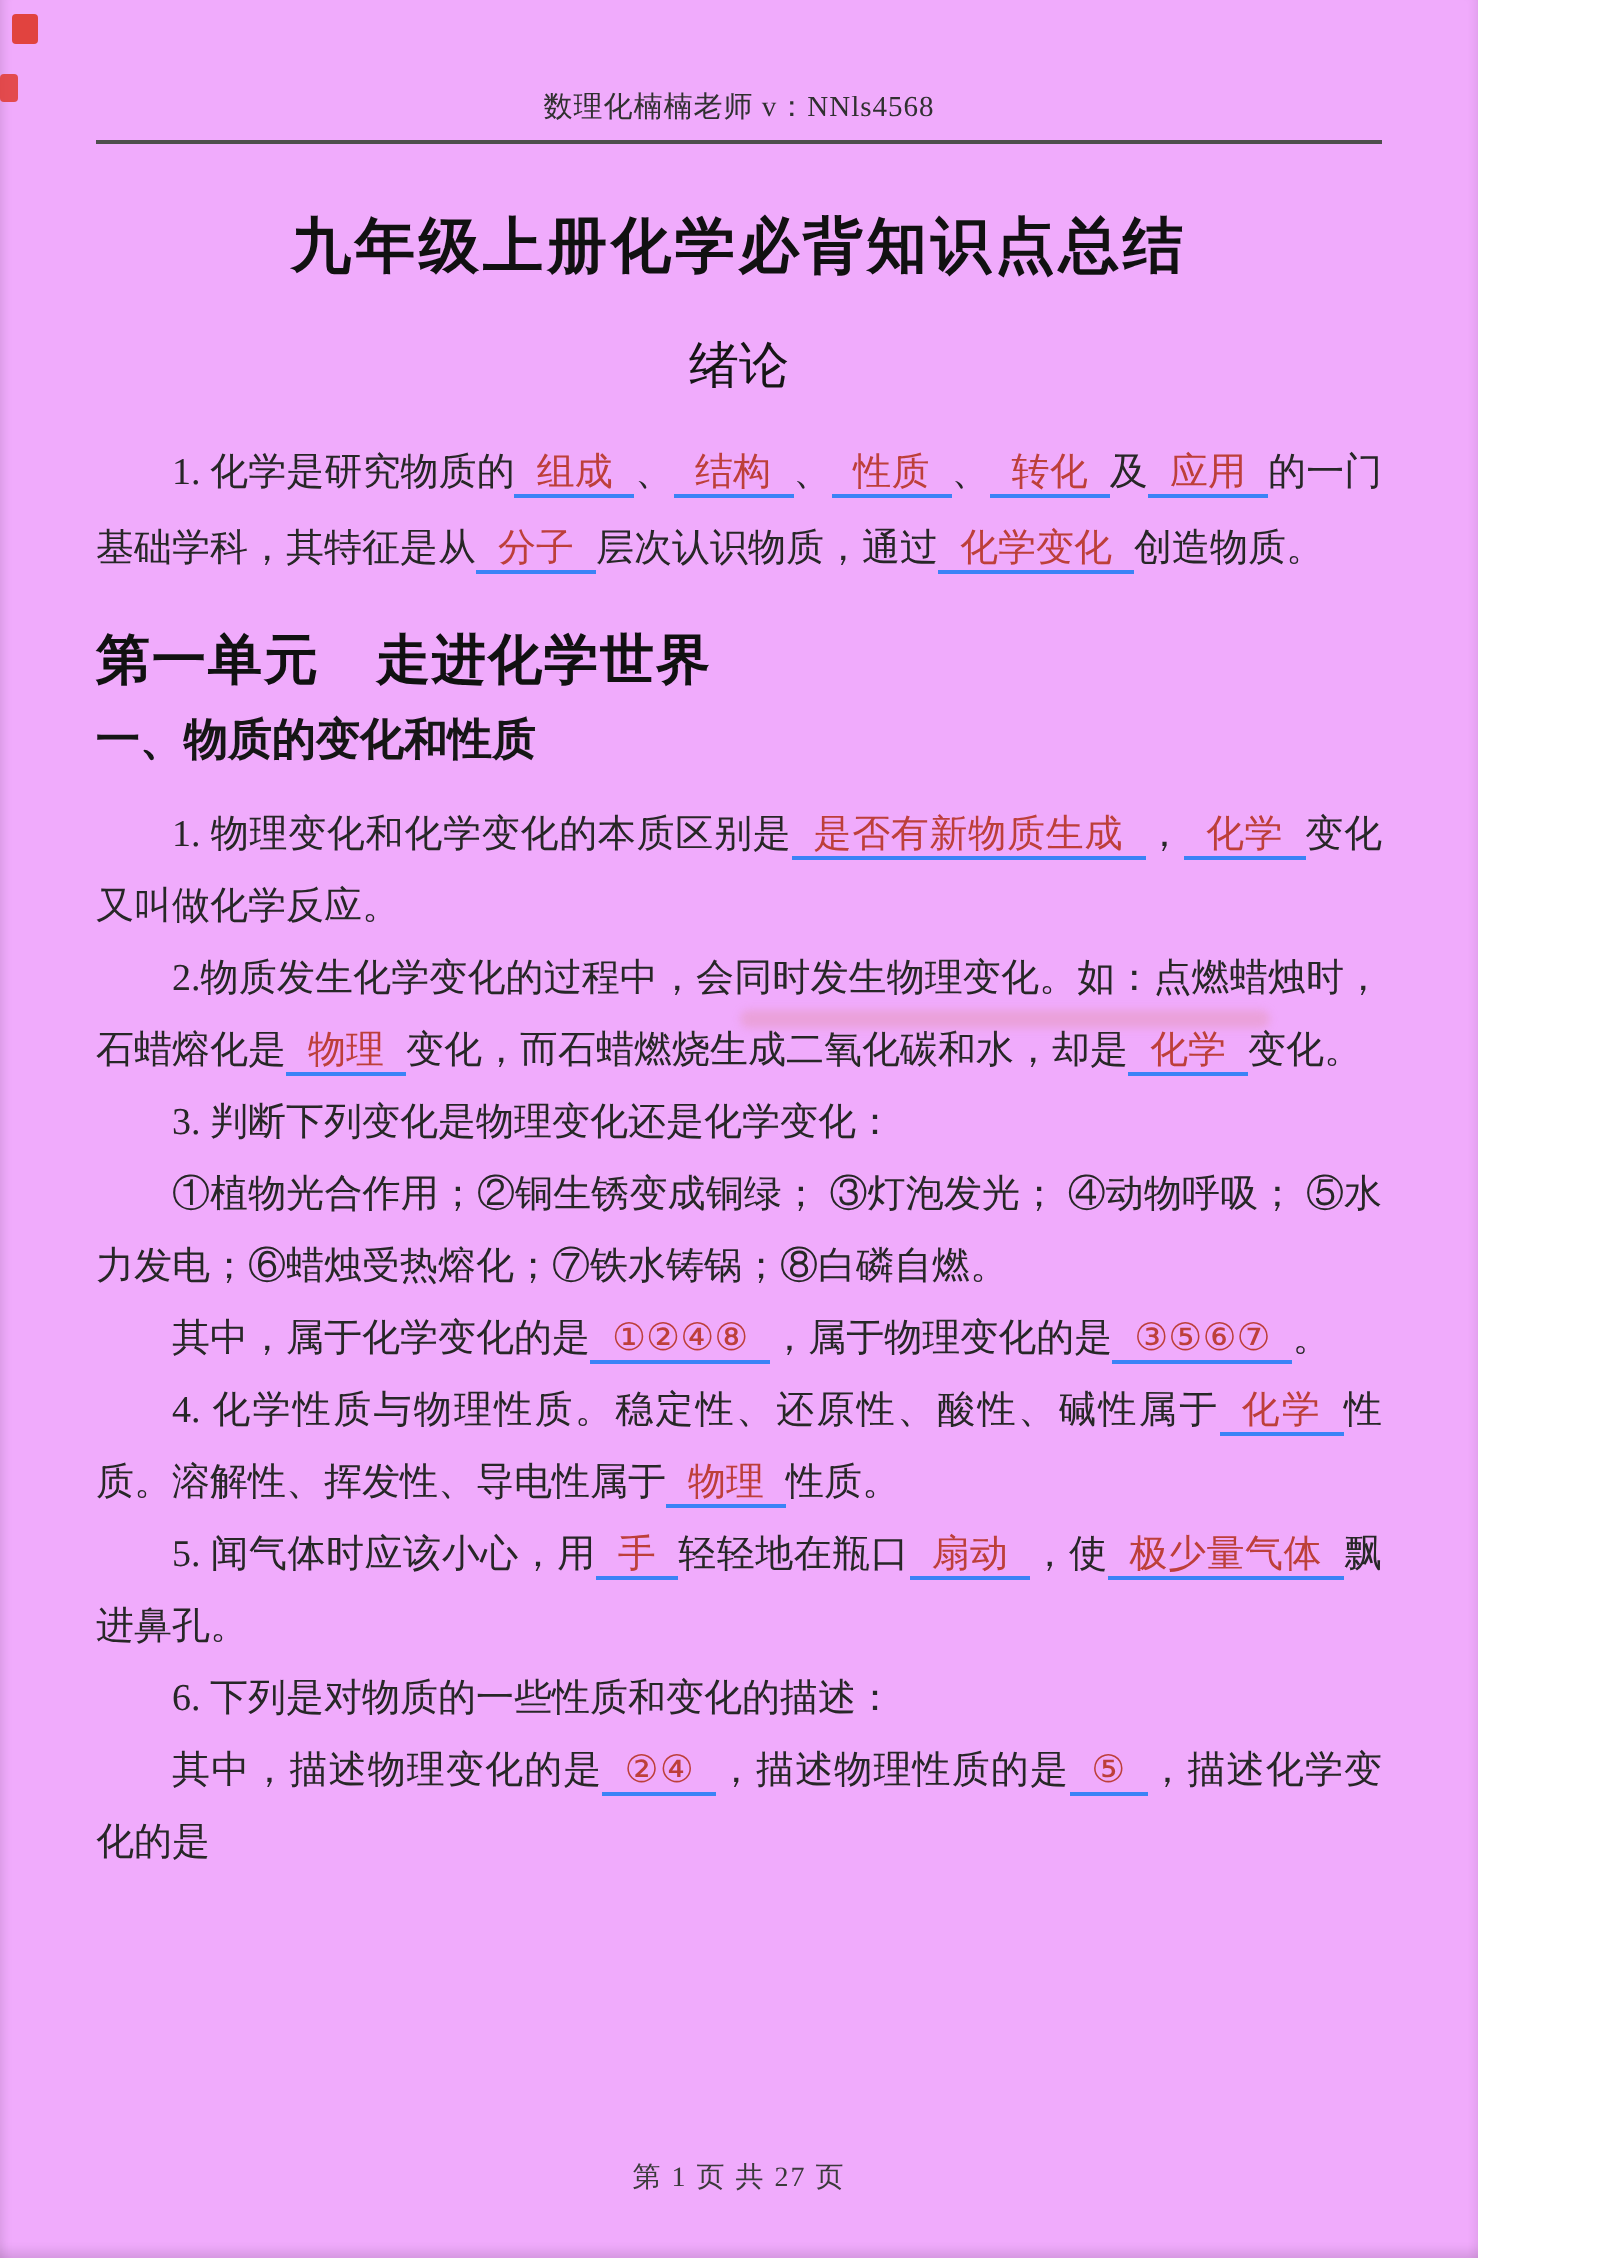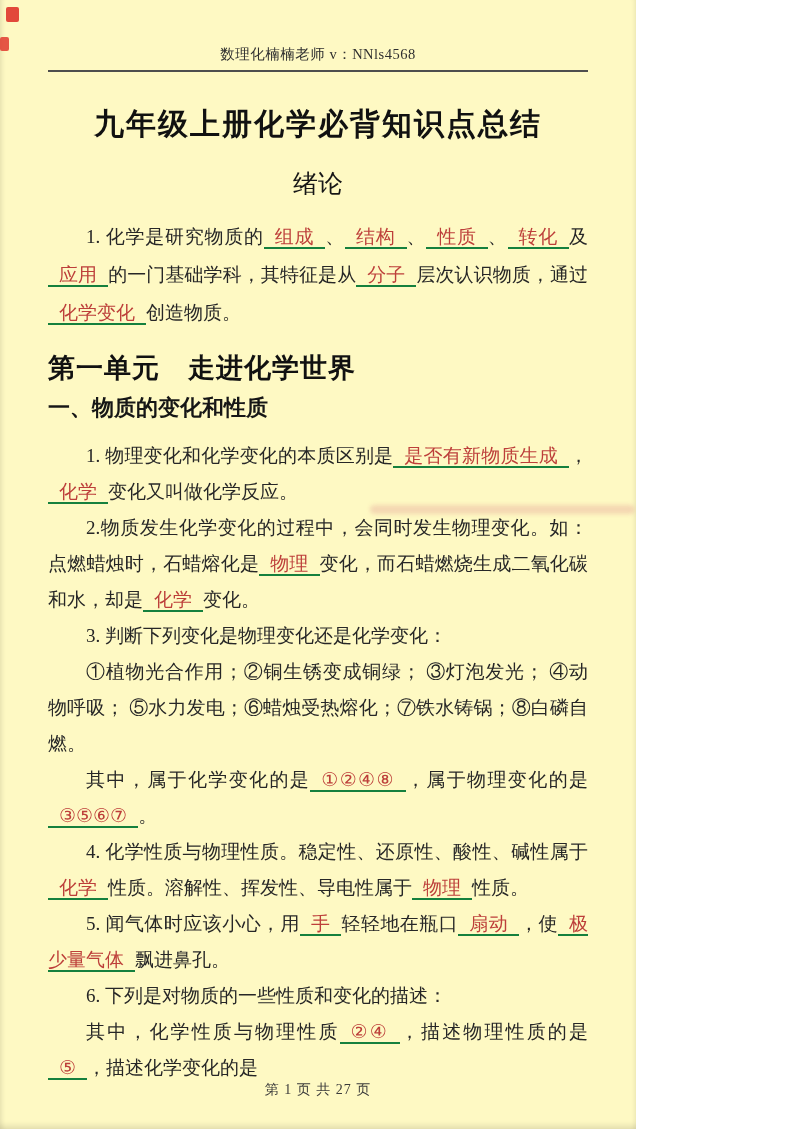--- a/index.html
+++ b/index.html
@@ -1,19 +1,19 @@
 <!DOCTYPE html>
 <html><head>
 <meta charset="utf-8">
 <style>
   html,body{margin:0;padding:0;background:#fff;}
   .page{
     position:relative;
-    width:636px;height:1129px;
-    background:#fef9c3;
+    width:739px;height:1129px;
+    background:#f0abfc;
     overflow:hidden;
     font-family:"Liberation Serif","DejaVu Serif",serif;
     color:#272727;
     box-shadow:
       inset 6px 0 5px -4px rgba(0,0,0,.09),
       inset -5px 0 4px -3px rgba(0,0,0,.06),
       inset 0 -7px 6px -4px rgba(0,0,0,.12);
   }
   .corner-mark{position:absolute;background:#e03a2f;border-radius:2px;}
   .corner-mark.m1{left:6px;top:7px;width:13px;height:15px;opacity:.92;}
@@ -31,21 +31,21 @@
   }
   .h-intro{
     margin:20px 48px 0;text-align:center;
     font-size:25px;line-height:36px;font-weight:400;color:#161616;
   }
   .flow{margin:16px 48px 0;font-size:19px;line-height:38px;text-align:justify;}
   .flow2{margin:14px 48px 0;font-size:19px;line-height:36px;text-align:justify;}
   .para{margin:0;text-indent:2em;}
   .bk{
     color:#bd3f3a;
-    border-bottom:2px solid #15803d;
+    border-bottom:2px solid #3b82f6;
     padding:0 11px;
   }
   .h-unit{
     margin:16px 48px 0;text-align:left;
     font-size:27px;line-height:40px;font-weight:700;color:#111;
     letter-spacing:1px;
   }
   .h-sub{
     margin:4px 48px 0;
     font-size:22px;line-height:32px;font-weight:700;color:#161616;
@@ -86,21 +86,21 @@
 
   <div class="flow2">
     <p class="para"><span>1. 物理变化和化学变化的本质区别是</span><span class="bk">是否有新物质生成</span><span>，</span><span class="bk">化学</span><span>变化又叫做化学反应。</span></p>
     <p class="para"><span>2.物质发生化学变化的过程中，会同时发生物理变化。如：点燃蜡烛时，石蜡熔化是</span><span class="bk">物理</span><span>变化，而石蜡燃烧生成二氧化碳和水，却是</span><span class="bk">化学</span><span>变化。</span></p>
     <p class="para"><span>3. 判断下列变化是物理变化还是化学变化：</span></p>
     <p class="para"><span>①植物光合作用；②铜生锈变成铜绿； ③灯泡发光； ④动物呼吸； ⑤水力发电；⑥蜡烛受热熔化；⑦铁水铸锅；⑧白磷自燃。</span></p>
     <p class="para"><span>其中，属于化学变化的是</span><span class="bk">①②④⑧</span><span>，属于物理变化的是</span><span class="bk">③⑤⑥⑦</span><span>。</span></p>
     <p class="para"><span>4. 化学性质与物理性质。稳定性、还原性、酸性、碱性属于</span><span class="bk">化学</span><span>性质。溶解性、挥发性、导电性属于</span><span class="bk">物理</span><span>性质。</span></p>
     <p class="para"><span>5. 闻气体时应该小心，用</span><span class="bk">手</span><span>轻轻地在瓶口</span><span class="bk">扇动</span><span>，使</span><span class="bk">极少量气体</span><span>飘进鼻孔。</span></p>
     <p class="para"><span>6. 下列是对物质的一些性质和变化的描述：</span></p>
-    <p class="para"><span>其中，化学性质与物理性质</span><span class="bk">②④</span><span>，描述物理性质的是</span><span class="bk">⑤</span><span>，描述化学变化的是</span></p>
+    <p class="para"><span>其中，描述物理变化的是</span><span class="bk">②④</span><span>，描述物理性质的是</span><span class="bk">⑤</span><span>，描述化学变化的是</span></p>
   </div>
 
   <div class="smudge"></div>
 
   <div class="footer">
     <span>第 1 页 共 27 页</span>
   </div>
 
 </div>
 

